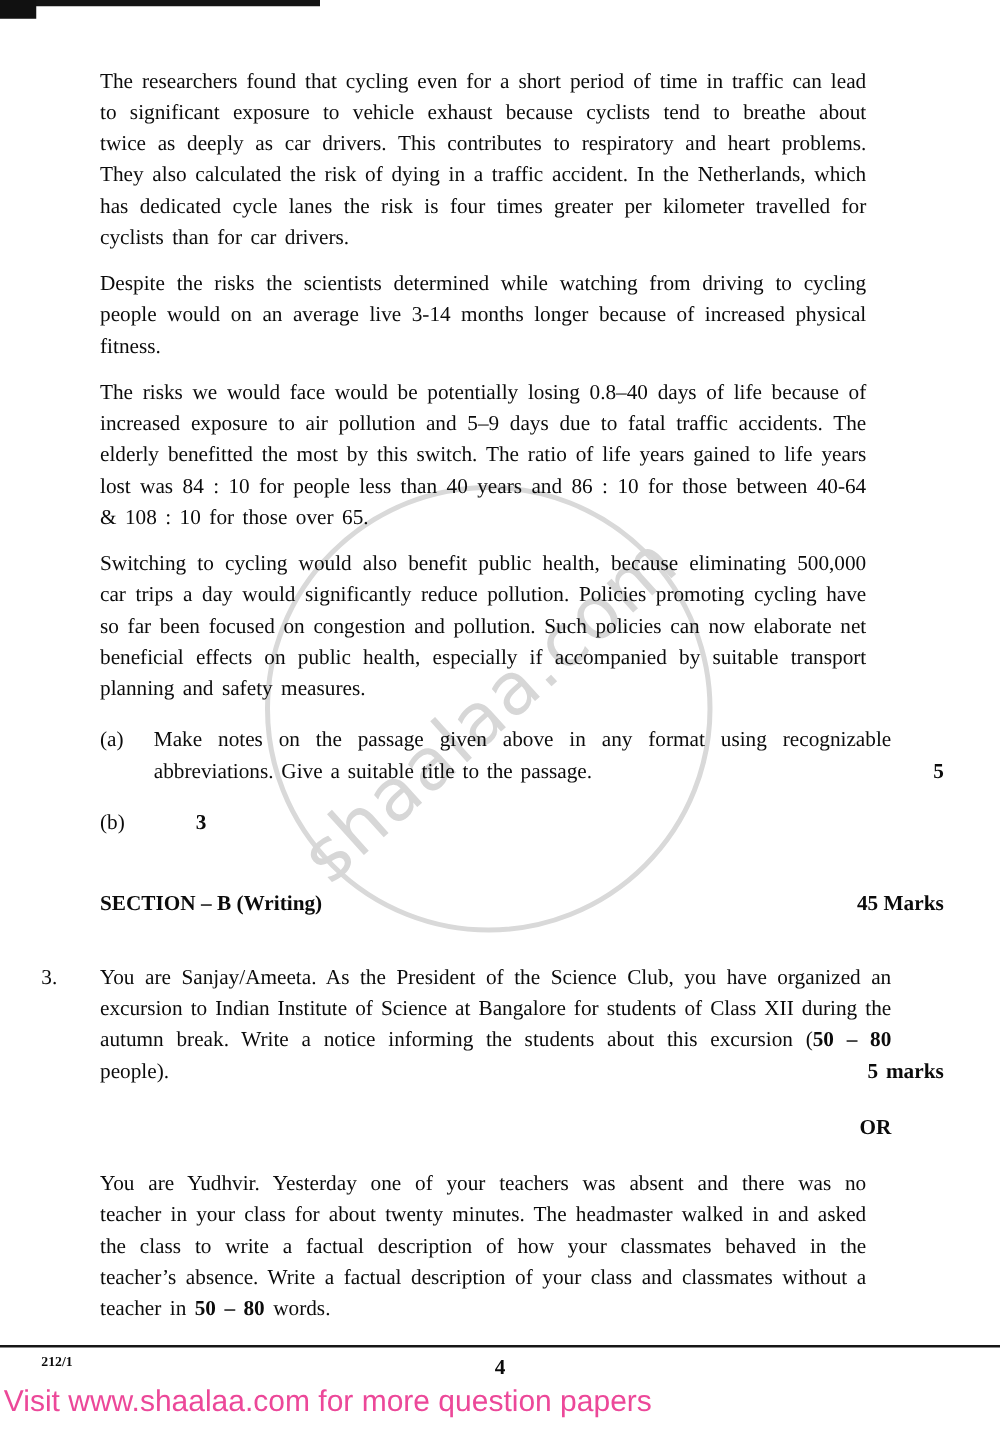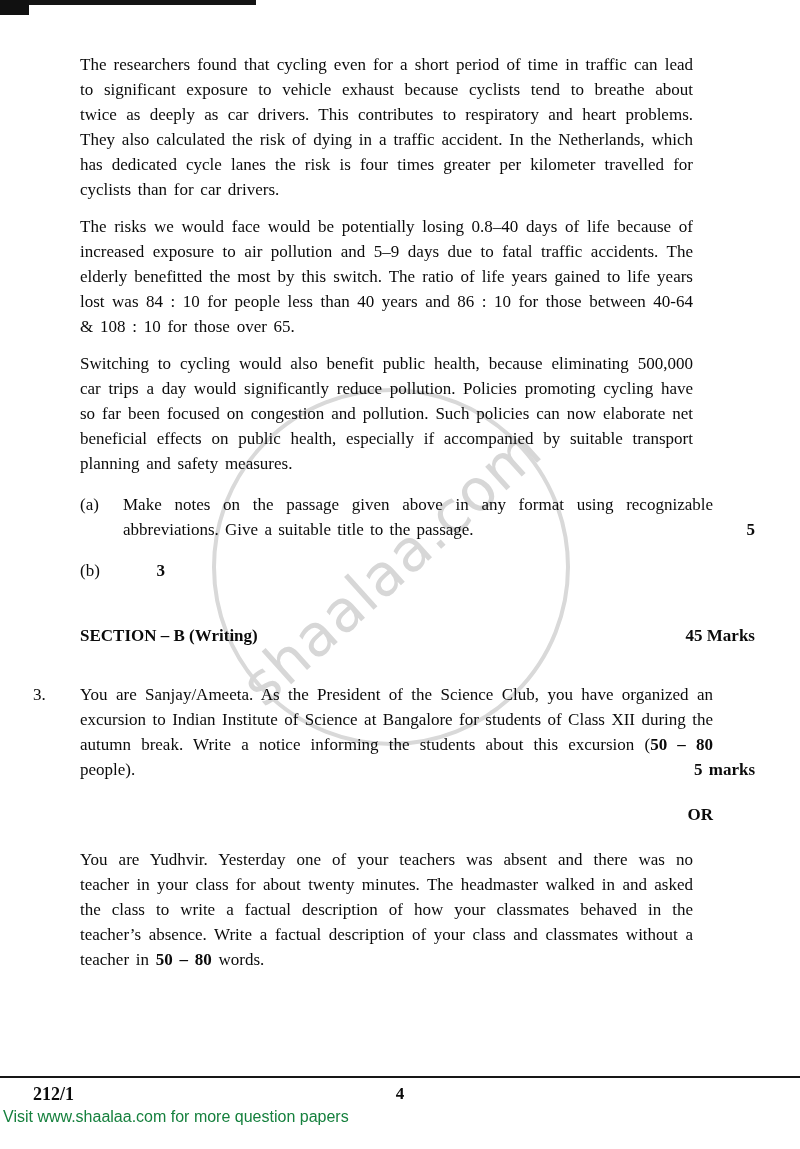--- a/index.html
+++ b/index.html
@@ -40,43 +40,44 @@
   .question { display:flex; margin-left:-47px; }
   .q-number { width:47px; flex:0 0 47px; }
   .q-text { flex:1; text-align:justify; word-spacing:2px; margin-right:42px; }
   .q-marks { display:block; text-align:right; font-weight:bold; margin-top:-25px; margin-right:-42px; }
 
   .or-divider { text-align:right; font-weight:bold; margin:20px 42px 20px 0; }
 
   b { font-weight:bold; }
 
   .footer { position:absolute; left:0; right:0; top:1076px; border-top:2px solid #161616; z-index:2; }
-  .paper-code { position:absolute; left:33px; top:6px; font-weight:bold; font-size:18px; }
+  .paper-code { position:absolute; left:33px; top:6px; font-weight:bold; font-size:11px; }
   .page-number { position:absolute; left:0; right:0; top:6px; text-align:center; font-weight:bold; font-size:17px; }
 
   .site-banner {
     position:absolute; left:3px; top:1108px; z-index:2;
-    font-family:"Liberation Sans", sans-serif; font-size:16px; color:#15803d;
+    font-family:"Liberation Sans", sans-serif; font-size:24px; color:#ec4899;
   }
 </style>
 </head>
 <body>
 
 <div class="page">
 
   <div class="artifact-bar"></div>
   <div class="artifact-blob"></div>
 
   <div class="watermark">
     <span>shaalaa.com</span>
   </div>
 
   <div class="content">
 
     <p class="para">The researchers found that cycling even for a short period of time in traffic can lead to significant exposure to vehicle exhaust because cyclists tend to breathe about twice as deeply as car drivers. This contributes to respiratory and heart problems. They also calculated the risk of dying in a traffic accident. In the Netherlands, which has dedicated cycle lanes the risk is four times greater per kilometer travelled for cyclists than for car drivers.</p>
+    <p class="para">Despite the risks the scientists determined while watching from driving to cycling people would on an average live 3-14 months longer because of increased physical fitness.</p>
     <p class="para">The risks we would face would be potentially losing 0.8–40 days of life because of increased exposure to air pollution and 5–9 days due to fatal traffic accidents. The elderly benefitted the most by this switch. The ratio of life years gained to life years lost was 84 : 10 for people less than 40 years and 86 : 10 for those between 40-64 &amp; 108 : 10 for those over 65.</p>
     <p class="para">Switching to cycling would also benefit public health, because eliminating 500,000 car trips a day would significantly reduce pollution. Policies promoting cycling have so far been focused on congestion and pollution. Such policies can now elaborate net beneficial effects on public health, especially if accompanied by suitable transport planning and safety measures.</p>
 
     <div class="item">
       <div class="item-marker">(a)</div>
       <div class="item-text">Make notes on the passage given above in any format using recognizable abbreviations. Give a suitable title to the passage.</div>
       <div class="item-marks">5</div>
     </div>
 
     <div class="item">

